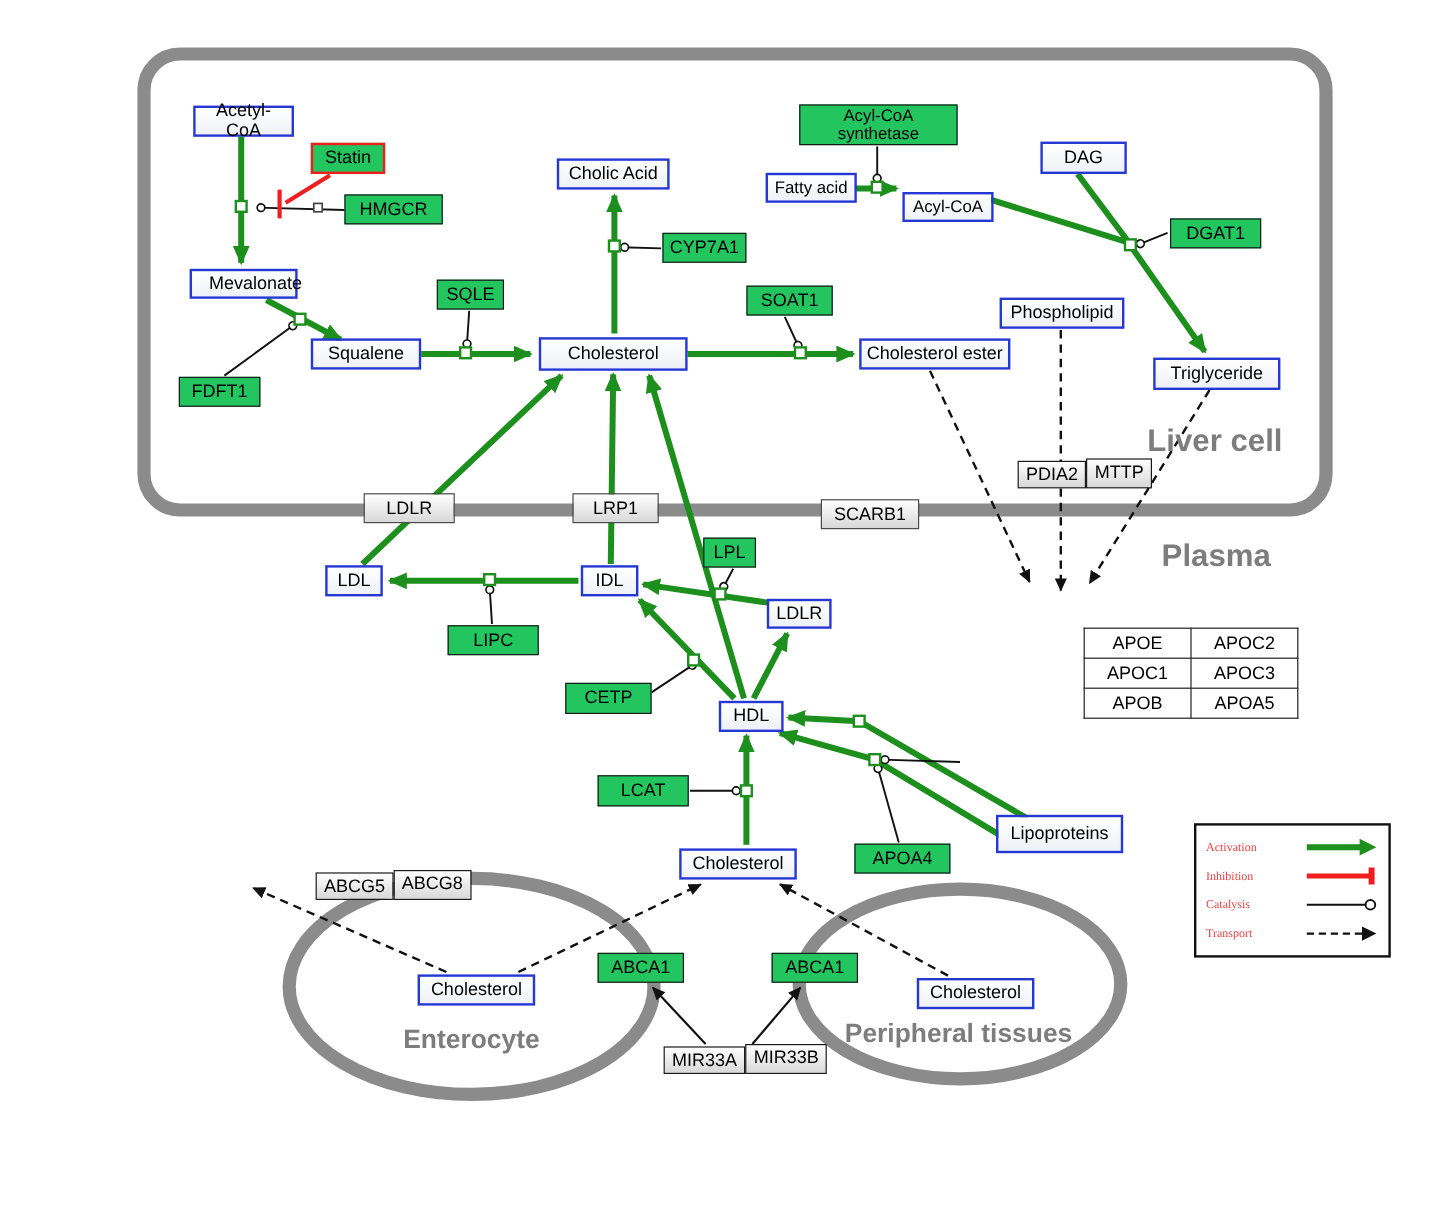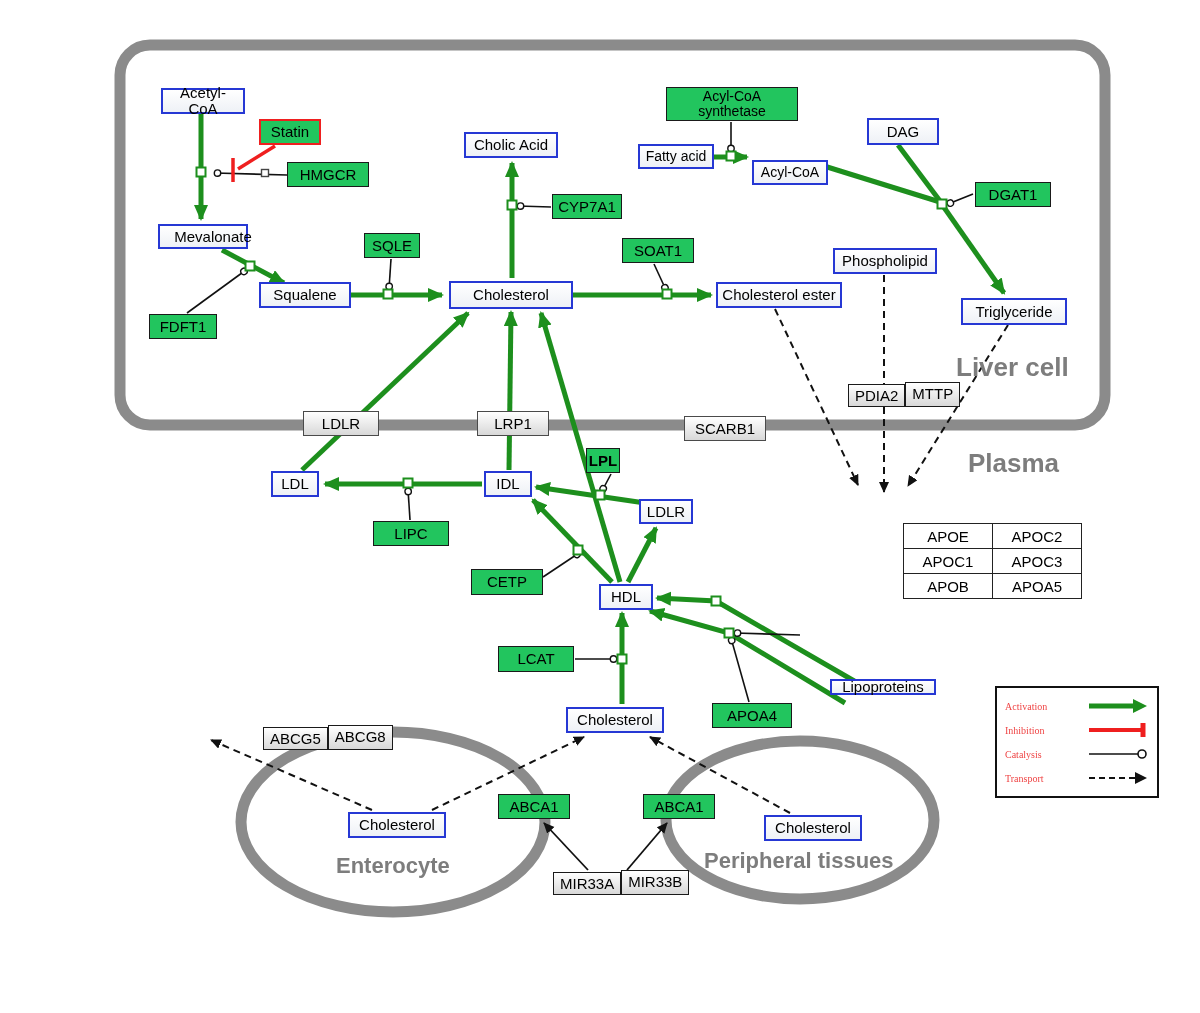--- a/index.html
+++ b/index.html
@@ -153,27 +153,27 @@
   <div class="box grayfill" style="left:477px;top:411px;width:72px;height:25px;">LRP1</div>
   <div class="box grayfill" style="left:684px;top:416px;width:82px;height:25px;">SCARB1</div>
   <div class="stack gray" style="left:848px;top:384px;width:74px;">
     <div>PDIA2</div>
     <div>MTTP</div>
   </div>
 
   <div class="box met" style="left:271px;top:471px;width:48px;height:26px;">LDL</div>
   <div class="box met" style="left:484px;top:471px;width:48px;height:26px;">IDL</div>
   <div class="box enz" style="left:373px;top:521px;width:76px;height:25px;">LIPC</div>
-  <div class="box enz" style="left:586px;top:448px;width:34px;height:25px;font-weight:bold;">LPL</div>
+  <div class="box enz" style="left:586px;top:448px;width:44px;height:25px;">LPL</div>
   <div class="box met" style="left:639px;top:499px;width:54px;height:25px;">LDLR</div>
   <div class="box enz" style="left:471px;top:569px;width:72px;height:26px;">CETP</div>
   <div class="box met" style="left:599px;top:584px;width:54px;height:26px;">HDL</div>
   <div class="box enz" style="left:498px;top:646px;width:76px;height:26px;">LCAT</div>
   <div class="box enz" style="left:712px;top:703px;width:80px;height:25px;">APOA4</div>
-  <div class="box met" style="left:830px;top:679px;width:106px;height:16px;">Lipoproteins</div>
+  <div class="box met" style="left:830px;top:679px;width:106px;height:32px;">Lipoproteins</div>
   <div class="box met" style="left:566px;top:707px;width:98px;height:26px;">Cholesterol</div>
 
   <table class="apo" style="left:903px;top:523px;">
     <tbody>
         <tr>
       <td>APOE</td>
       <td>APOC2</td>
     </tr>
     <tr>
       <td>APOC1</td>

